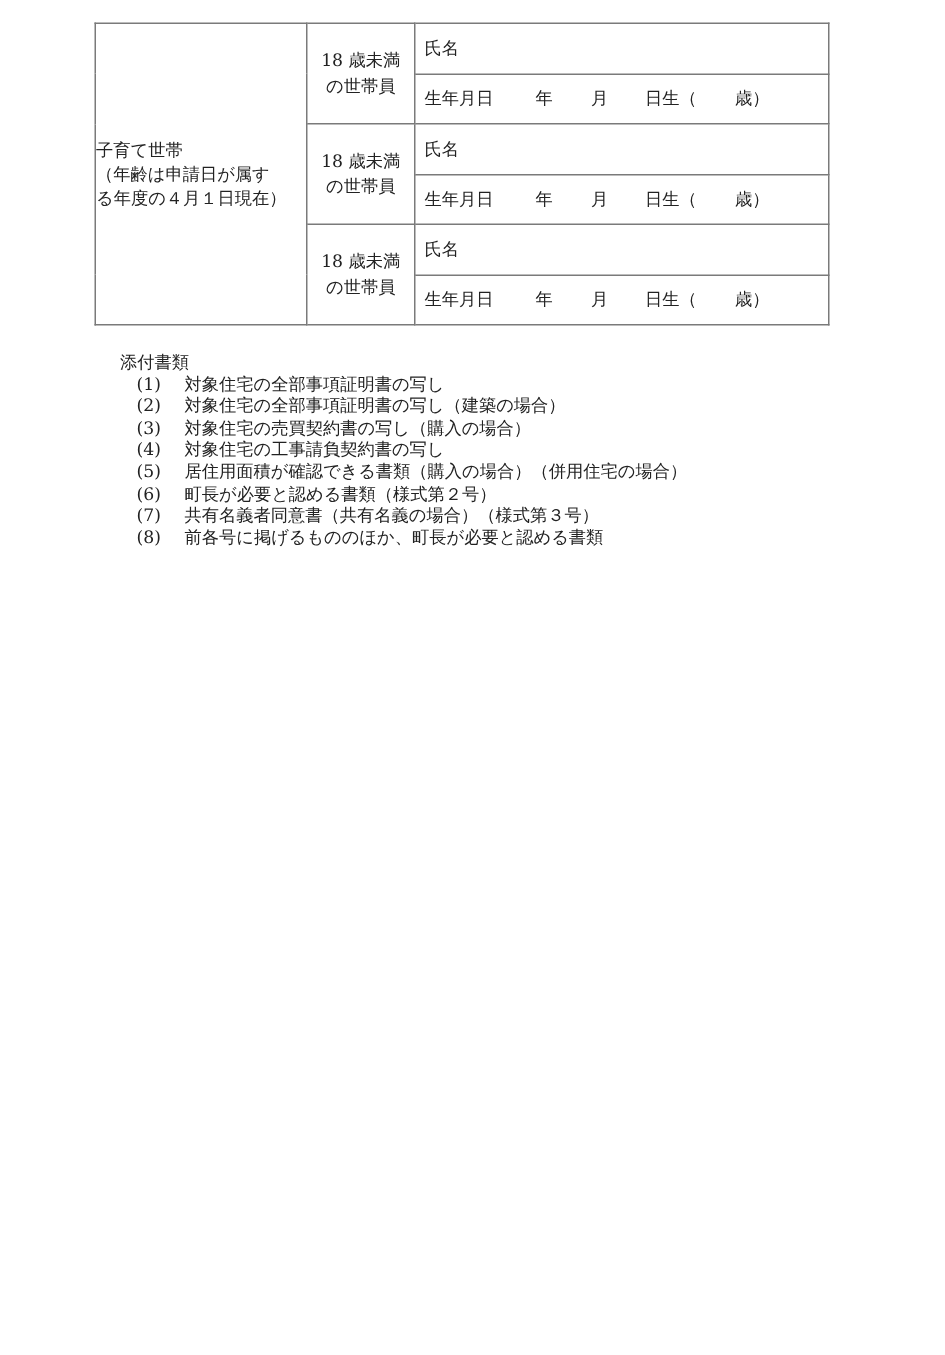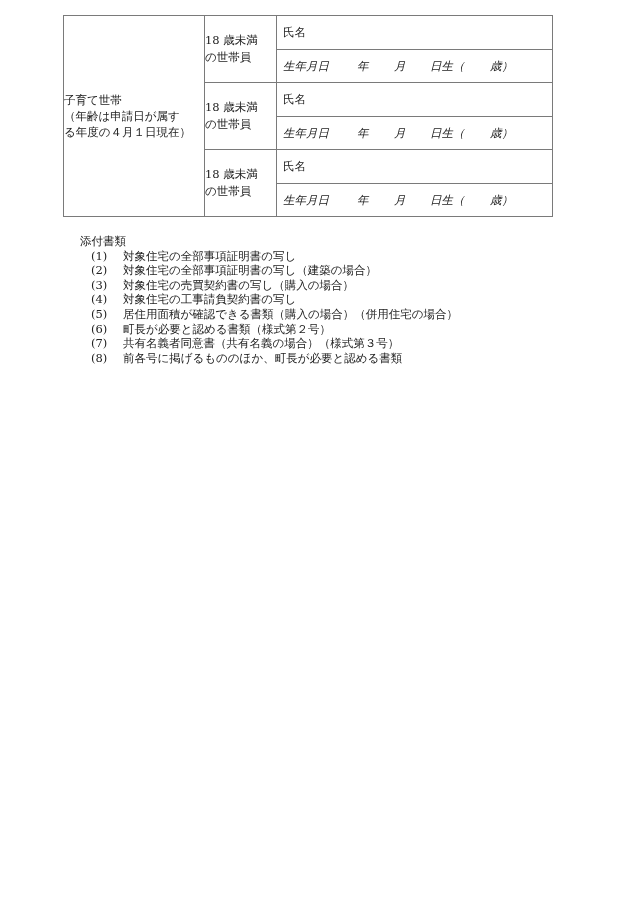--- a/index.html
+++ b/index.html
@@ -5,24 +5,24 @@
   html, body { margin:0; padding:0; background:#ffffff; }
   body { width:630px; height:903px; position:relative; overflow:hidden;
          font-family: "DejaVu Serif", "Liberation Serif", serif; color:#222; font-size:11.5px; }
   .page { position:absolute; left:0; top:0; width:630px; height:903px; }
   table.form { position:absolute; left:63px; top:15px; border-collapse:collapse;
                width:489px; table-layout:fixed; }
   table.form td { border:1px solid #7a7a7a; padding:0; height:32.5px; vertical-align:middle; }
   td.cat { width:140px; line-height:16px; padding-left:1px; font-size:11.5px;margin-left:28px; }
   td.cat .l1 { display:block; }
   td.cat .l2 { display:block; padding-left:0; }
-  td.age { width:71px; text-align:left; line-height:17px; }
+  td.age { width:71px; text-align:center; line-height:17px; }
   td.field { padding-left:6px !important; }
   .dob { position:relative; height:100%; }
-  .dob span { position:absolute; top:50%; transform:translateY(-50%); white-space:nowrap;font-style:italic; }
+  .dob span { position:absolute; top:50%; transform:translateY(-50%); white-space:nowrap; }
   .attach { position:absolute; left:80px; top:234px; line-height:14.6px; }
   .attach .title { display:block; }
   .attach .item { display:block; position:relative; height:14.6px; }
   .attach .num { position:absolute; left:11px; }
   .attach .txt { position:absolute; left:43px; white-space:nowrap; }
 </style>
 </head>
 <body>
 
 <div class="page">

